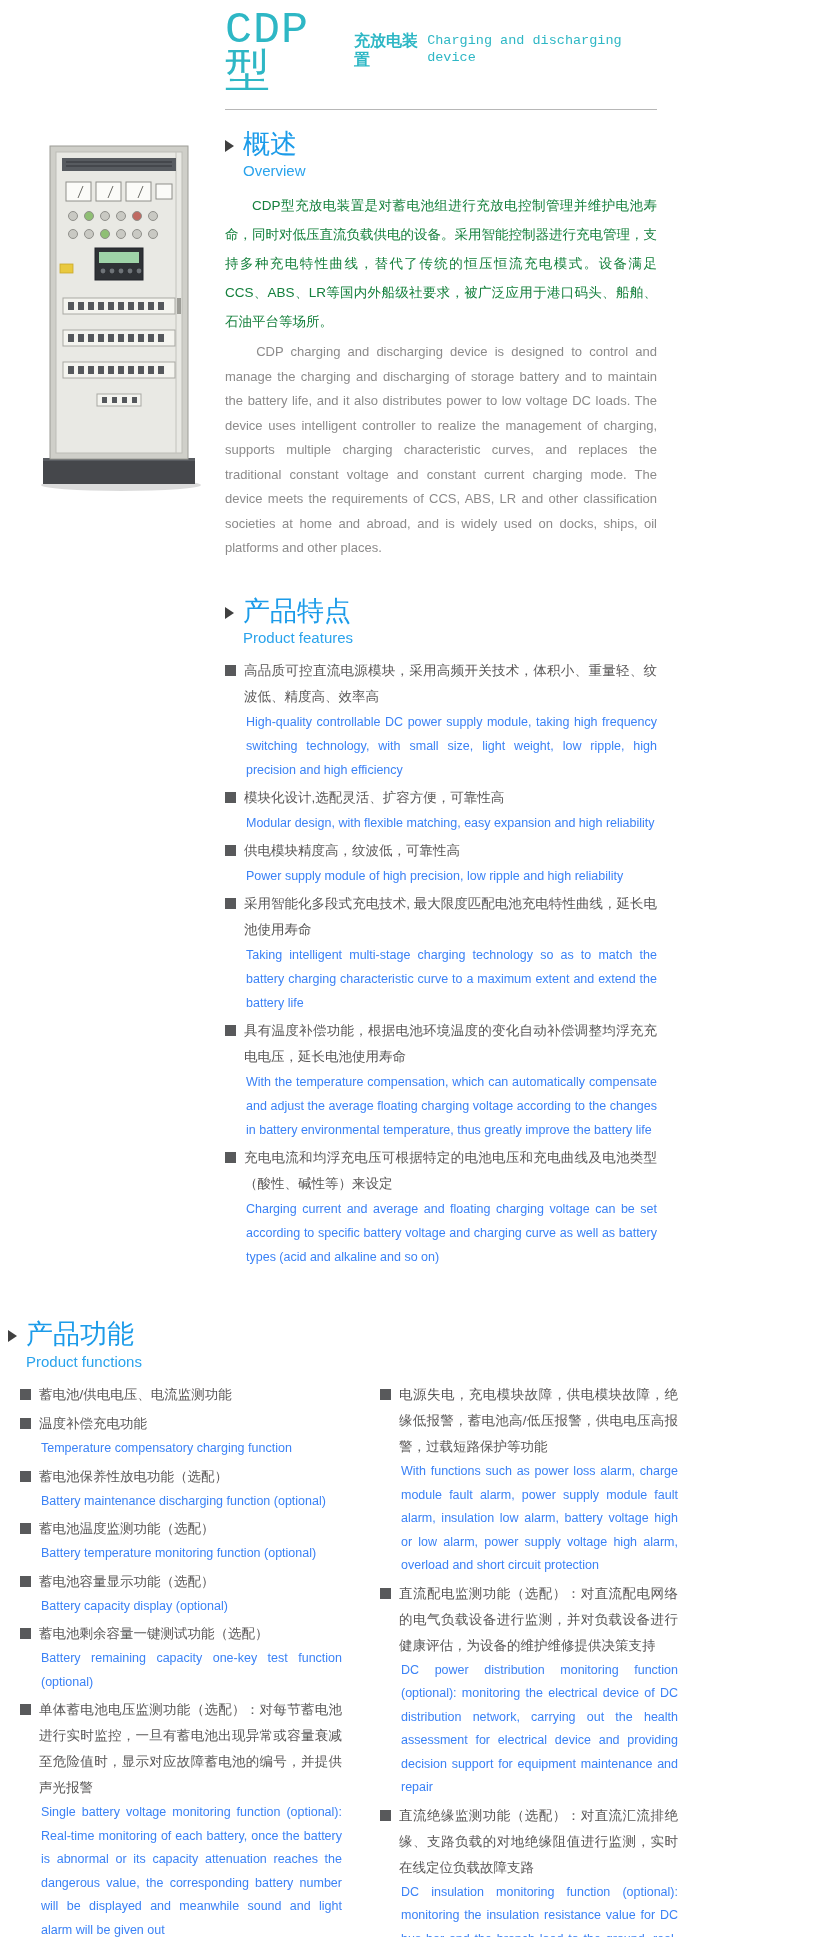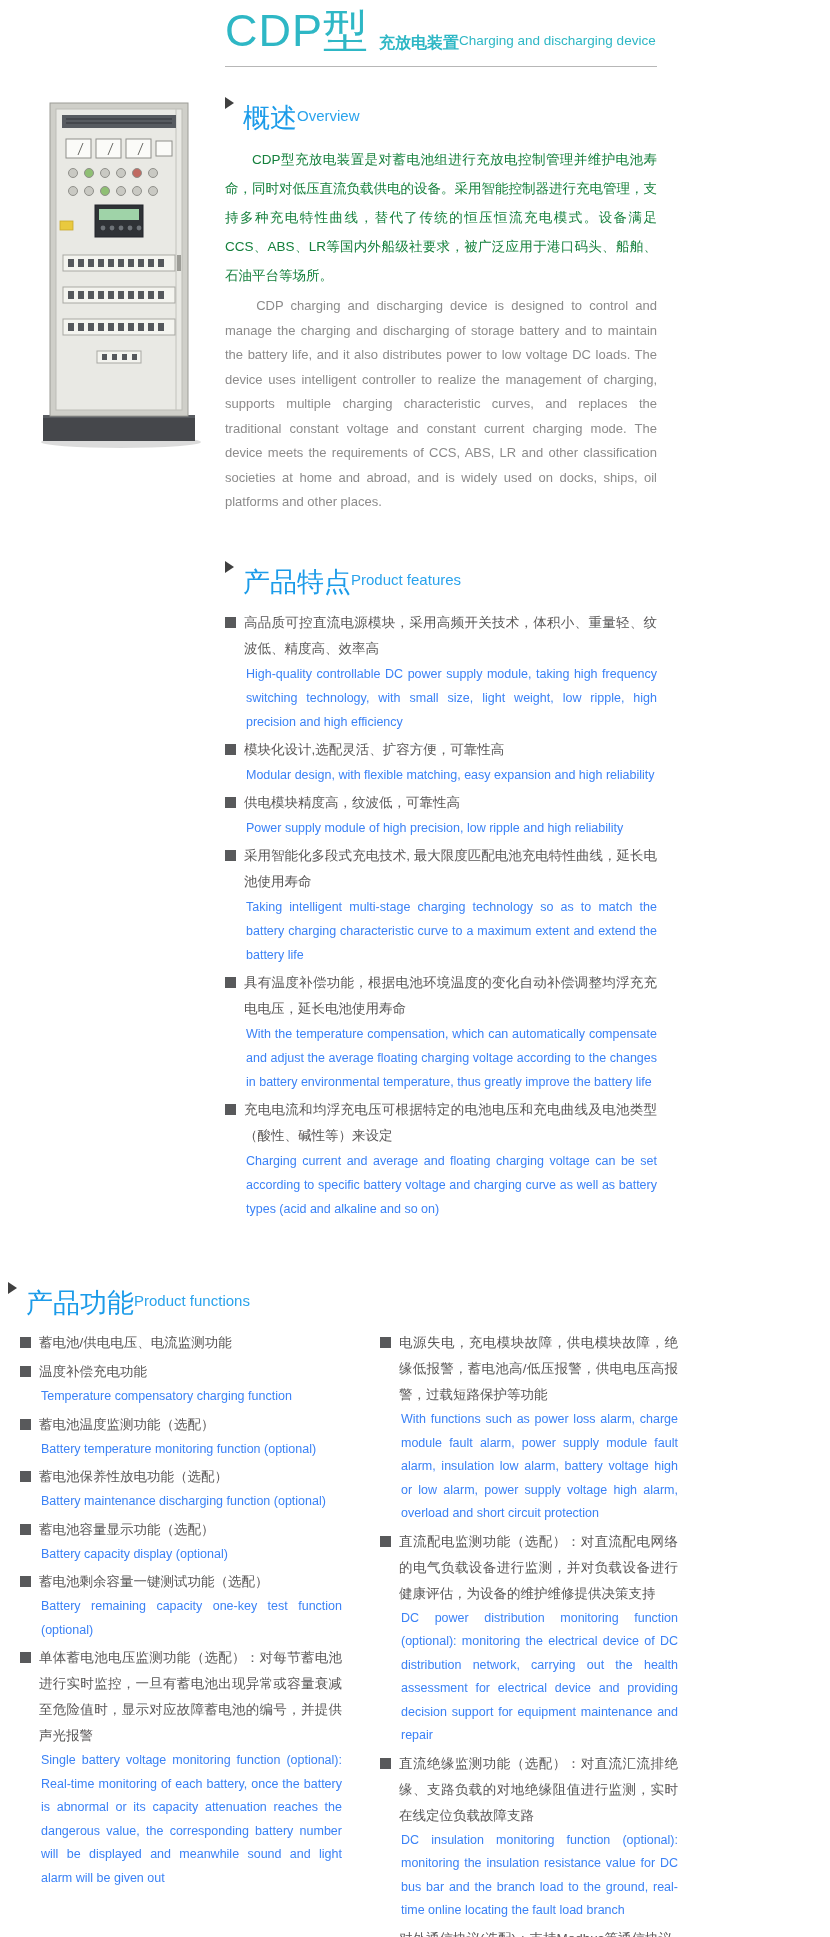--- a/index.html
+++ b/index.html
@@ -6,21 +6,21 @@
   body {
     width:830px;
     font-family:"Liberation Sans","DejaVu Sans",sans-serif;
     color:#595757;
     -webkit-font-smoothing:antialiased;
   }
   .page { position:relative; width:830px; min-height:1937px; background:#fff; }
 
   
   .masthead { margin:10px 0 0 225px; width:432px; }
-  .brand { display:flex; align-items:flex-end; }
+  .brand { display:flex; align-items:center;font-family:Liberation Mono, monospace; }
   .model {
     font-size:45px; line-height:0.95; color:#2eb7c5;
     letter-spacing:1px; font-weight:400;
   }
   .brand-sub { display:flex; flex-direction:row; margin-left:10px; padding-bottom:1px; }
   .sub-zh { font-size:16px; font-weight:bold; color:#2eb7c5; line-height:1.2; }
   .sub-en { font-size:13.5px; color:#2eb7c5; line-height:1.25; }
   .rule { border:none; border-top:1px solid #b7b7b7; margin:13px 0 0 0; height:0; }
 
   
@@ -30,21 +30,21 @@
 
   
   .sec-head { display:flex; margin:0 0 12px 0; }
   .tri {
     width:0; height:0; flex:0 0 auto;
     border-left:9px solid #404040;
     border-top:6px solid transparent;
     border-bottom:6px solid transparent;
     margin:10px 9px 0 0;
   }
-  .sec-titles { display:flex; flex-direction:row;margin-top:17px; }
+  .sec-titles { display:flex; flex-direction:column; }
   .sec-title { font-size:27px; line-height:1.1; margin:0; color:#1b9be9; font-weight:500; }
   .sec-sub { font-size:15px; color:#2aa3ec; margin-top:3px; }
 
   
   .para-zh {
     font-size:13.5px; line-height:29px; text-align:justify; text-indent:2em;
     margin:2px 0 0 0; color:#15803d;
   }
   .para-en {
     font-size:13px; line-height:24.5px; text-align:justify; text-indent:2.4em;
@@ -288,28 +288,28 @@
           </li>
 
           <li class="item">
             <span class="bullet"></span>
             <div class="zh">温度补偿充电功能</div>
             <div class="en">Temperature compensatory charging function</div>
           </li>
 
           <li class="item">
             <span class="bullet"></span>
+            <div class="zh">蓄电池保养性放电功能（选配）</div>
+            <div class="en">Battery maintenance discharging function (optional)</div>
+          </li>
+
+          <li class="item">
+            <span class="bullet"></span>
             <div class="zh">蓄电池温度监测功能（选配）</div>
             <div class="en">Battery temperature monitoring function (optional)</div>
-          </li>
-
-          <li class="item">
-            <span class="bullet"></span>
-            <div class="zh">蓄电池保养性放电功能（选配）</div>
-            <div class="en">Battery maintenance discharging function (optional)</div>
           </li>
 
           <li class="item">
             <span class="bullet"></span>
             <div class="zh">蓄电池容量显示功能（选配）</div>
             <div class="en">Battery capacity display (optional)</div>
           </li>
 
           <li class="item">
             <span class="bullet"></span>

